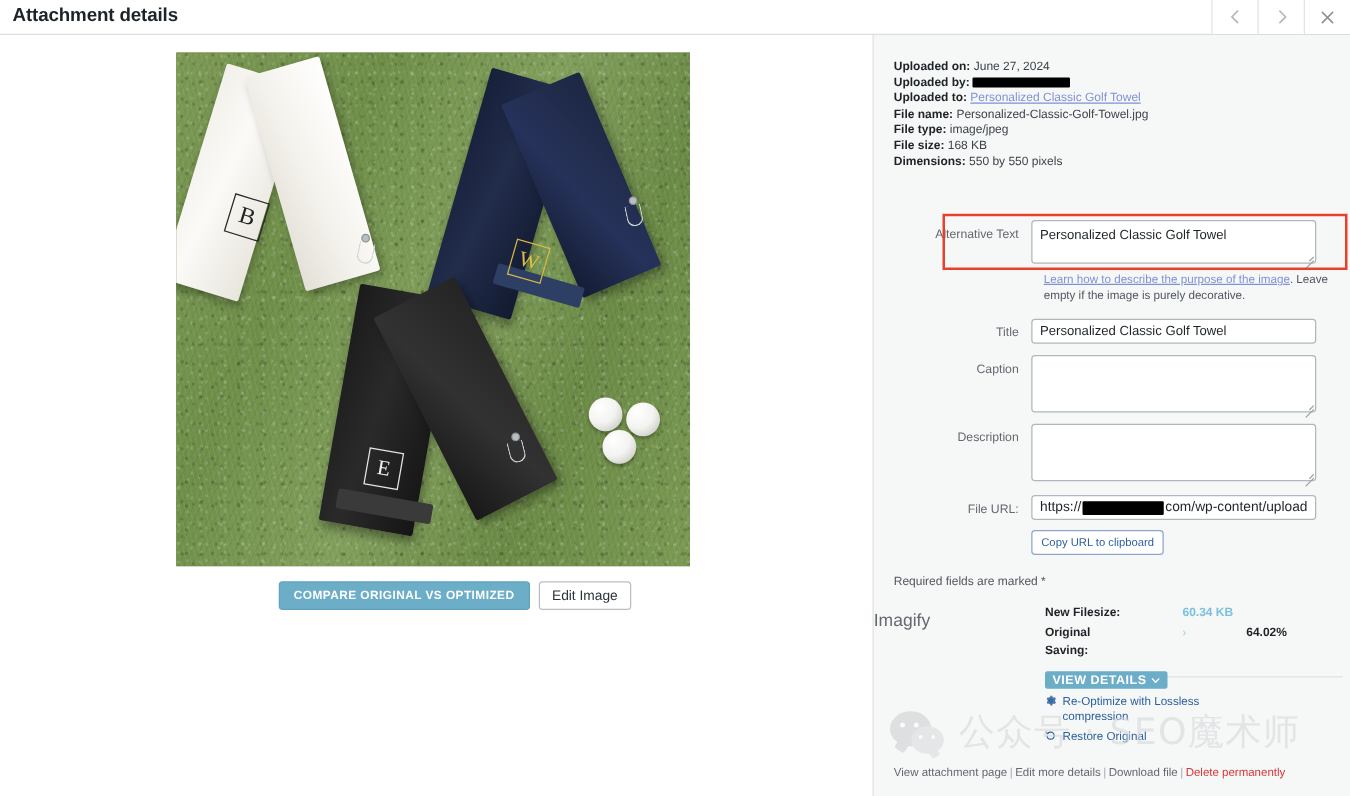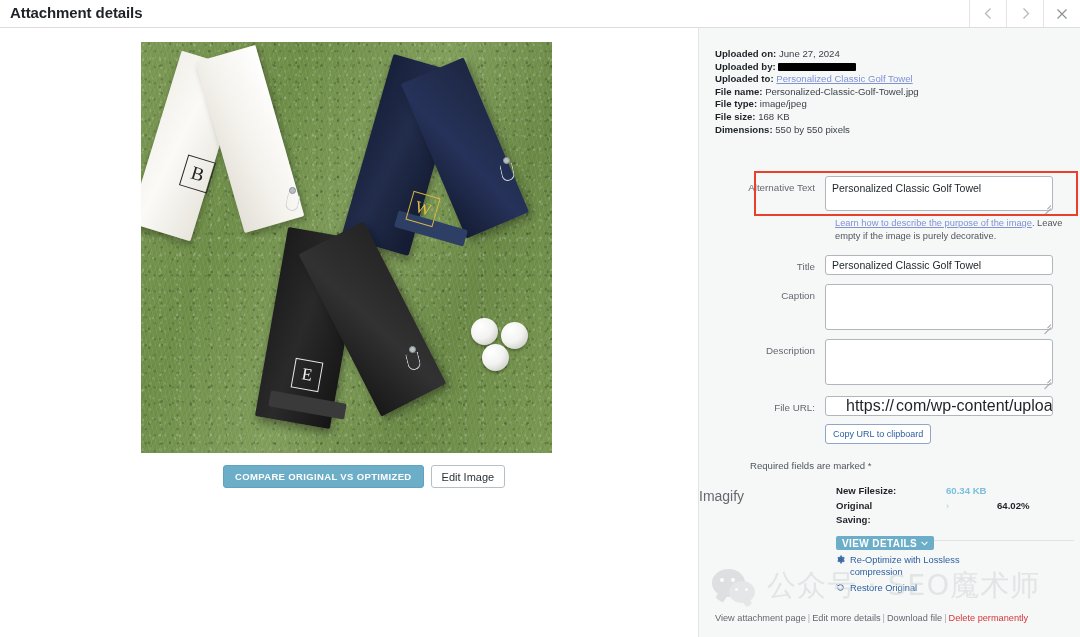--- a/index.html
+++ b/index.html
@@ -136,31 +136,31 @@
   }
   .help-text{
     position:absolute;left:136px;top:189px;width:245px;
     font-size:9.3px;line-height:12.5px;color:#50575e;
   }
   .help-text a{color:#7f92d6;}
 
   .url-box{
     width:228px;height:20px;box-sizing:border-box;
     border:1px solid #b0b6bb;border-radius:3px;background:#fff;
-    display:flex;align-items:center;padding:0 20px;overflow:hidden;white-space:nowrap;
-    font-size:16px;color:#1d2327;
+    display:flex;align-items:center;padding:0 6px;overflow:hidden;white-space:nowrap;
+    font-size:11px;color:#1d2327;
   }
   .btn-copy{
     margin-top:8px;height:18px;padding:0 7px;display:inline-flex;align-items:center;
     background:#fff;border:1px solid #8fa5c9;border-radius:3px;
     color:#2c5f9e;font-size:9px;cursor:pointer;white-space:nowrap;
   }
 
   .required-note{
-    position:absolute;left:16px;top:432px;font-size:9.6px;color:#50575e;margin-left:35px;
+    position:absolute;left:16px;top:432px;font-size:9.6px;color:#50575e;
   }
 
   
   .imagify{position:absolute;left:0;top:456px;width:382px;}
   .imagify-label{
     position:absolute;left:0;top:4px;width:131px;text-align:left;padding-right:10px;
     box-sizing:border-box;font-size:14px;color:#646970;
   }
   .imagify-body{position:absolute;left:137px;top:0;width:238px;}
   .ig-stat{display:flex;align-items:baseline;font-size:9.6px;line-height:14.5px;gap:44px;}

